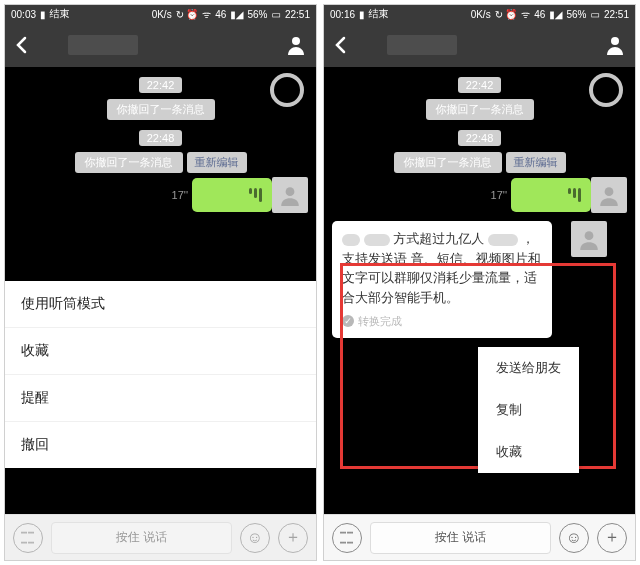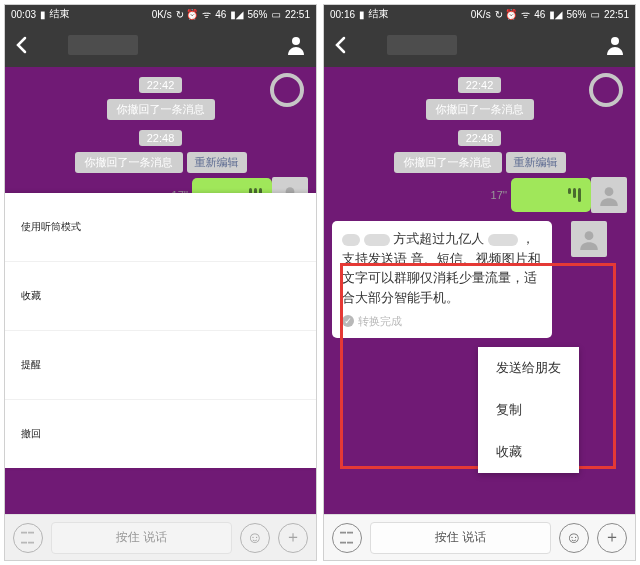--- a/index.html
+++ b/index.html
@@ -48,21 +48,21 @@
     color: #fff;
   }
   .header .back svg, .header .profile svg { display:block; }
   .header .title-blur {
     width: 70px; height: 20px; background: #4d4d4d; border-radius: 2px;
     margin-left: -110px; 
   }
   
   .chat {
     flex: 1;
-    background: #701a75;
+    background: #000000;
     position: relative;
     overflow: hidden;
   }
   .ts {
     display: block;
     width: fit-content;
     margin: 10px auto 6px;
     background: #cfcfcf;
     color: #fff;
     font-size: 11px;
@@ -142,21 +142,21 @@
   }
   .check { width:12px;height:12px;border-radius:50%;background:#b8b8b8;display:inline-flex;align-items:center;justify-content:center;color:#fff;font-size:9px;}
   .blur-pill { display:inline-block; background:#dcdcdc; border-radius:8px; height:12px; vertical-align:middle;}
   
   .menu {
     position:absolute; left:0; right:0; bottom:46px;
     background:#fff;
     box-shadow: 0 -1px 4px rgba(0,0,0,.15);
   }
   .menu .item {
-    padding:27px 16px; font-size:10px; color:#222;
+    padding:14px 16px; font-size:14px; color:#222;
     border-bottom:1px solid #f0f0f0;
   }
   .menu .item:last-child{border-bottom:none;}
   .menu .highlight {
     outline:3px solid #e53935;
     outline-offset:-3px;
   }
   
   .popup {
     position:absolute; background:#fff; box-shadow:0 2px 6px rgba(0,0,0,.25);

